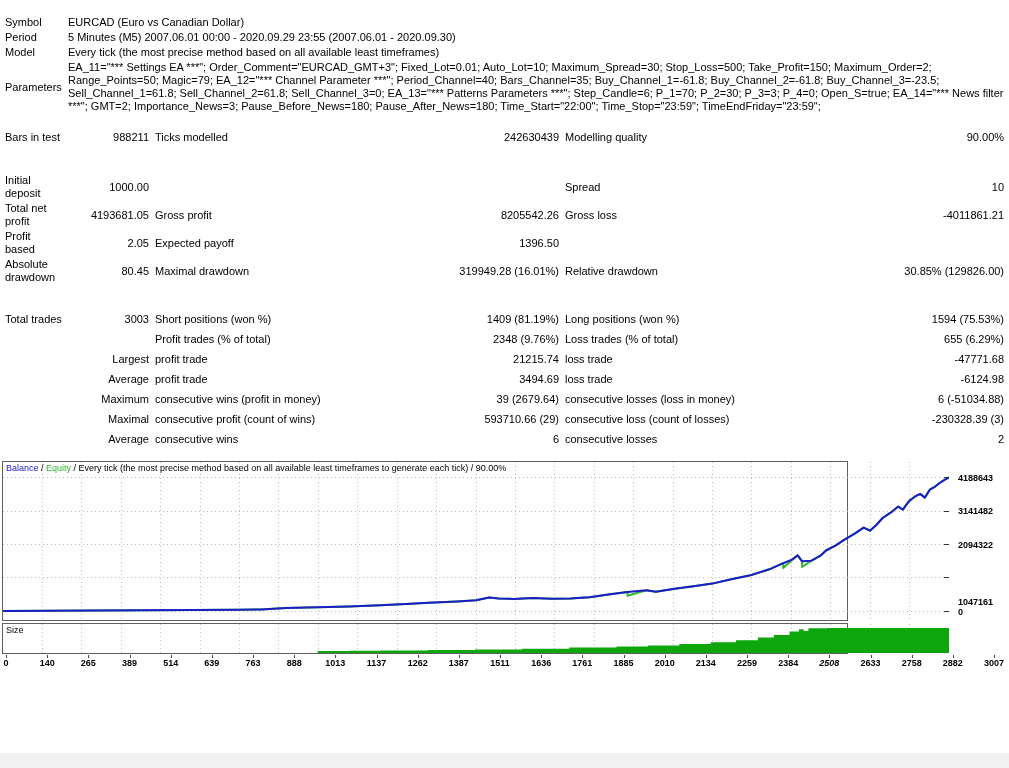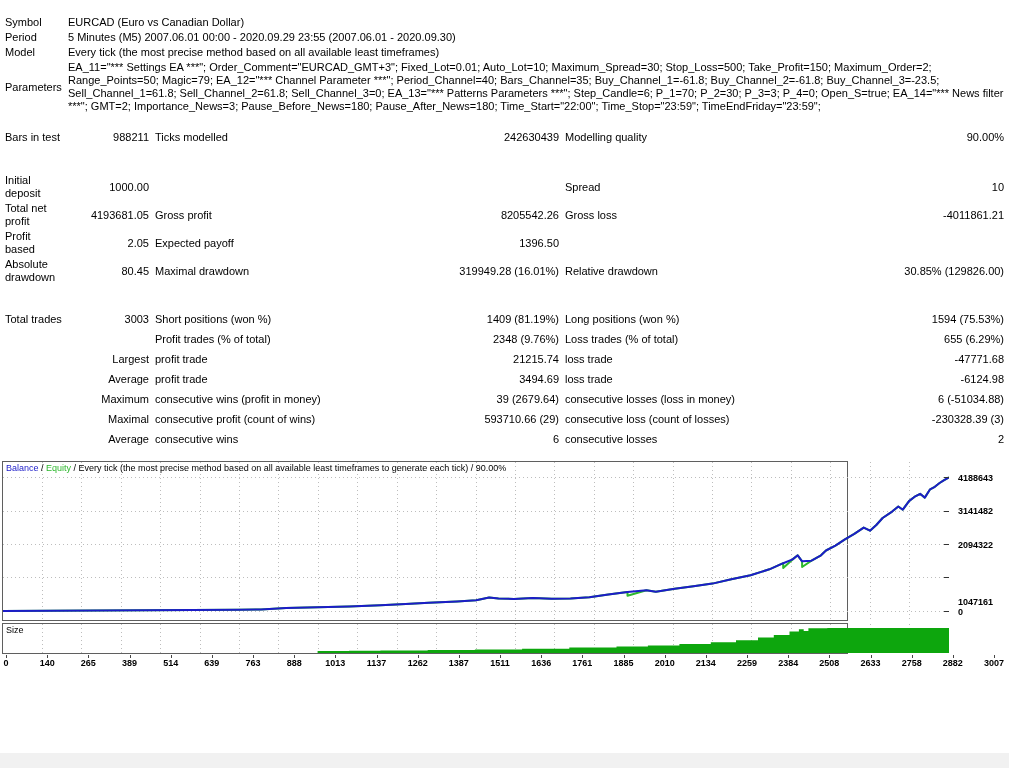--- a/index.html
+++ b/index.html
@@ -272,21 +272,21 @@
         <div class="xtick-lab" style="left: 621.5px;">1885</div>
         <div class="xtick-mark" style="left: 662.667px;"></div>
         <div class="xtick-lab" style="left: 662.667px;">2010</div>
         <div class="xtick-mark" style="left: 703.833px;"></div>
         <div class="xtick-lab" style="left: 703.833px;">2134</div>
         <div class="xtick-mark" style="left: 745px;"></div>
         <div class="xtick-lab" style="left: 745px;">2259</div>
         <div class="xtick-mark" style="left: 786.167px;"></div>
         <div class="xtick-lab" style="left: 786.167px;">2384</div>
         <div class="xtick-mark" style="left: 827.333px;"></div>
-        <div class="xtick-lab" style="left: 827.333px;">2508</div>
+        <div class="xtick-lab" style="left: 827.333px; font-style: italic;">2508</div>
         <div class="xtick-mark" style="left: 868.5px;"></div>
         <div class="xtick-lab" style="left: 868.5px;">2633</div>
         <div class="xtick-mark" style="left: 909.667px;"></div>
         <div class="xtick-lab" style="left: 909.667px;">2758</div>
         <div class="xtick-mark" style="left: 950.833px;"></div>
         <div class="xtick-lab" style="left: 950.833px;">2882</div>
         <div class="xtick-mark" style="left: 992px;"></div>
         <div class="xtick-lab" style="left: 992px;">3007</div>
       </div>
     <div id="ylabels">

